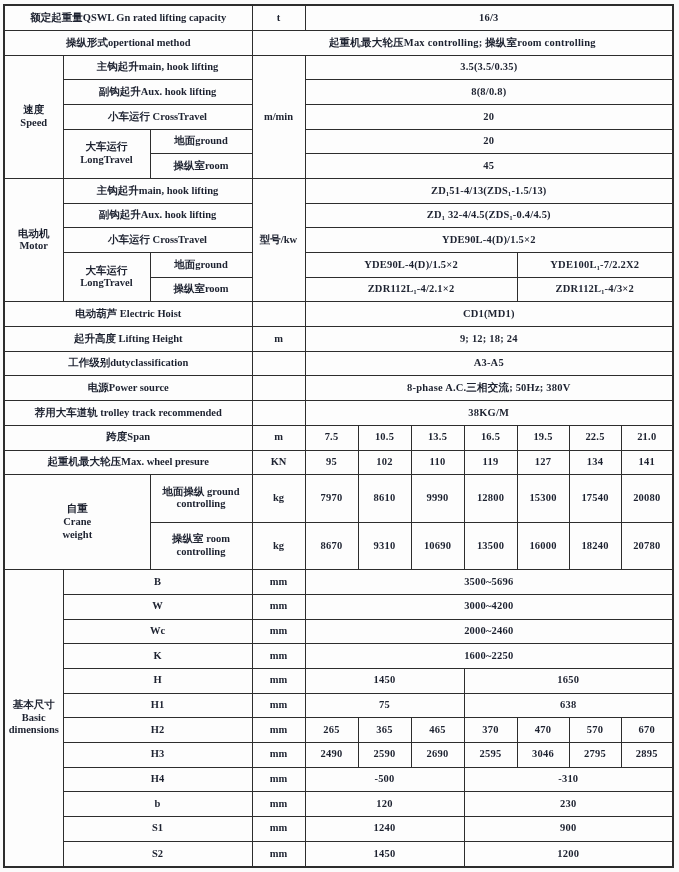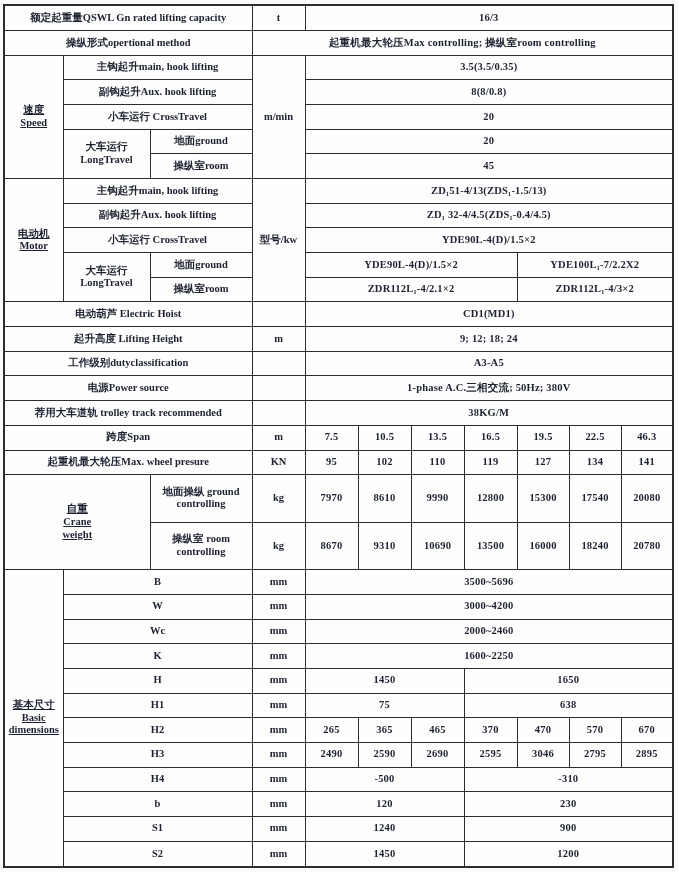--- a/index.html
+++ b/index.html
@@ -24,21 +24,21 @@
     color:#1d2230;
     font-weight:bold;
     font-size:10.5px;
     line-height:1.2;
     padding:0 2px;
     overflow:hidden;
     white-space:pre-line;
   }
   td.label    { font-size:9.8px; }
   td.sublabel { font-size:9.8px;font-family:Liberation Serif, serif; }
-  td.group    { font-size:9.8px;text-decoration:underline; }
+  td.group    { font-size:9.8px; }
   td.unit     { font-size:10px; }
   td.value    { font-size:10.2px; letter-spacing:0.2px; }
 </style>
 </head>
 <body>
 
 <div class="page">
   <table class="spec">
     <colgroup>
         <col style="width: 59px;">
@@ -126,37 +126,37 @@
           <td class="value" colspan="7">9; 12; 18; 24</td>
         </tr>
         <tr>
           <td class="label" colspan="3">工作级别dutyclassification</td>
           <td class="unit"></td>
           <td class="value" colspan="7">A3-A5</td>
         </tr>
         <tr>
           <td class="label" colspan="3">电源Power source</td>
           <td class="unit"></td>
-          <td class="value" colspan="7">1-phase A.C.三相交流; 50Hz; 380V</td>
+          <td class="value" colspan="7">8-phase A.C.三相交流; 50Hz; 380V</td>
         </tr>
         <tr>
           <td class="label" colspan="3">荐用大车道轨 trolley track recommended</td>
           <td class="unit"></td>
           <td class="value" colspan="7">38KG/M</td>
         </tr>
         <tr>
           <td class="label" colspan="3">跨度Span</td>
           <td class="unit">m</td>
           <td class="value">7.5</td>
           <td class="value">10.5</td>
           <td class="value">13.5</td>
           <td class="value">16.5</td>
           <td class="value">19.5</td>
           <td class="value">22.5</td>
-          <td class="value">46.3</td>
+          <td class="value">21.0</td>
         </tr>
         <tr>
           <td class="label" colspan="3">起重机最大轮压Max. wheel presure</td>
           <td class="unit">KN</td>
           <td class="value">95</td>
           <td class="value">102</td>
           <td class="value">110</td>
           <td class="value">119</td>
           <td class="value">127</td>
           <td class="value">134</td>

